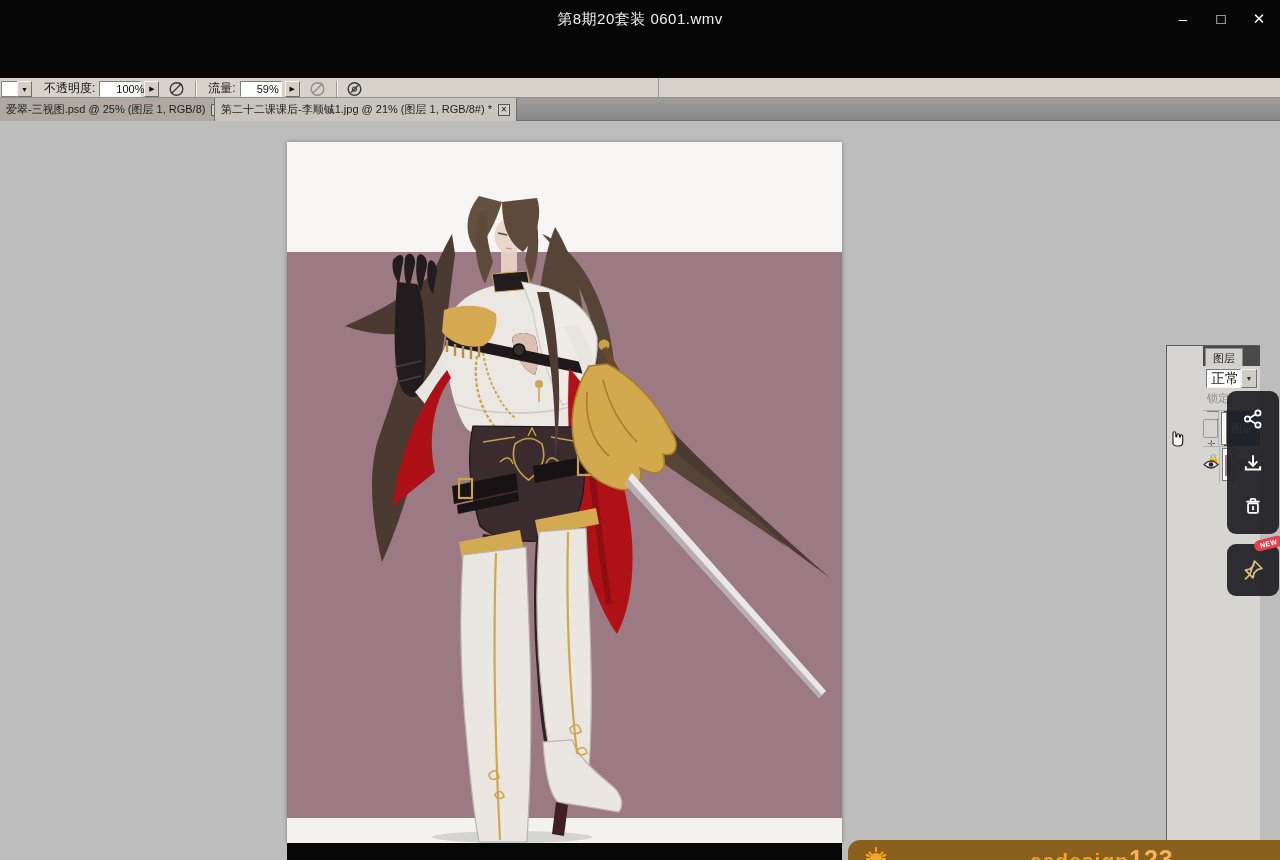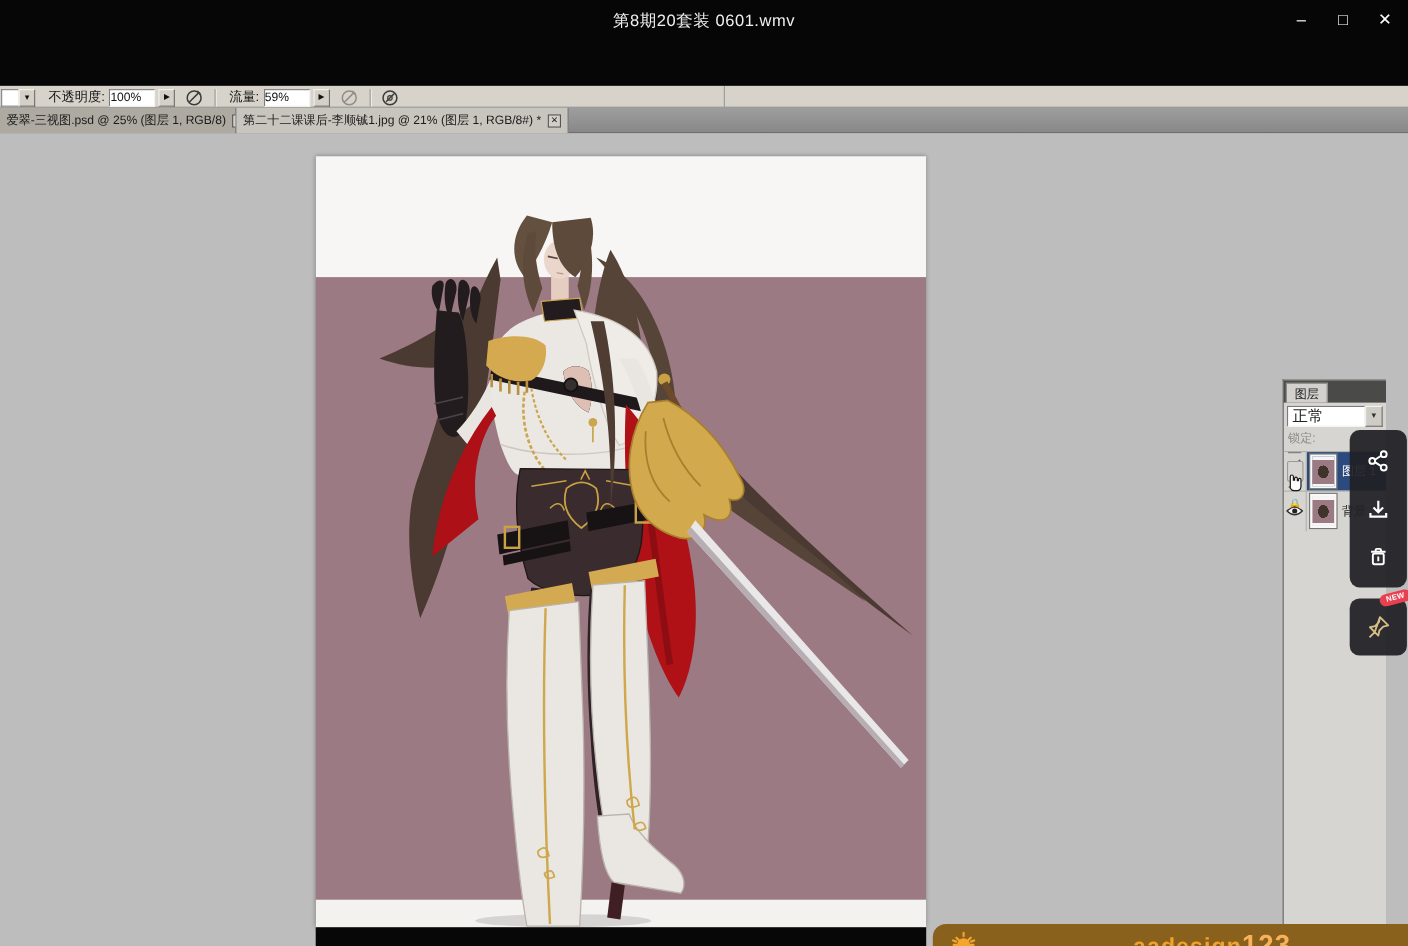--- a/index.html
+++ b/index.html
@@ -17,21 +17,21 @@
   
   .ps-toolbar { position:absolute; left:0; top:78px; width:1280px; height:20px;
     background:#d7d3ca; border-bottom:1px solid #8e8e8e; display:flex; align-items:flex-end; z-index:4; }
   .combo-stub { display:flex; margin-left:1px; }
   .combo-white { width:16px; height:16px; background:#fff; border:1px solid #808080; border-right:none; }
   .combo-arrow-btn { width:15px; height:16px; background:#d4d0c7; border:1px solid;
     border-color:#f4f2ee #6f6f6f #6f6f6f #f4f2ee; font-size:7px; line-height:15px; text-align:center; color:#111; }
   .tb-label { font-size:12px; color:#141414; margin:0 4px 0 12px; }
   .num-input { width:42px; height:16px; background:#fff; border:1px solid;
     border-color:#7c7c7c #f2f2f2 #f2f2f2 #7c7c7c; font-size:11px; color:#111;
-    display:flex; align-items:center; padding-left:0; }
+    display:flex; align-items:center; padding-left:16px; }
   .spin-btn { width:15px; height:16px; margin-left:3px; background:#d4d0c7; border:1px solid;
     border-color:#f4f2ee #6f6f6f #6f6f6f #f4f2ee; font-size:7px; line-height:14px; text-align:center; color:#111; }
   .tb-icon { margin-left:9px; display:flex; align-items:center; }
   .tb-icon.dim { opacity:.45; }
   .vsep { width:1px; height:16px; background:#9a9a9a; box-shadow:1px 0 0 #f2f0ea; margin-left:10px; }
   .toolbar-divider { position:absolute; left:658px; top:0; width:1px; height:20px; background:#9a9a9a; }
 
   
   .tabbar { position:absolute; left:0; top:98px; width:1280px; height:23px;
     background:linear-gradient(#9e9e9e,#888); border-bottom:1px solid #6f6f6f; display:flex; z-index:4; }
@@ -42,21 +42,21 @@
   .tab-close { flex:none; width:12px; height:12px; margin-left:6px; background:#d2cfc8;
     border:1px solid #555; font-size:8px; line-height:10px; text-align:center; color:#222; }
 
   
   .document { position:absolute; left:287px; top:142px; width:555px; height:701px;
     box-shadow:0 0 4px rgba(0,0,0,.35); z-index:1; }
   .doc-black-strip { position:absolute; left:287px; top:843px; width:555px; height:17px; background:#070707; z-index:1; }
 
   
   .layers-panel { position:absolute; left:1166px; top:345px; width:94px; height:515px;
-    background:#d6d5d1; border-left:1px solid #5d5d5d; border-top:1px solid #5d5d5d; z-index:10; }
+    background:#d6d5d1; border-left:1px solid #5d5d5d; border-top:1px solid #5d5d5d; z-index:10;padding-left:36px; }
   .panel-tabstrip { height:20px; background:#4a4a48; display:flex; align-items:flex-end; padding-left:2px; }
   .panel-tab { height:18px; background:#d2d1cd; border:1px solid #8a8a88; border-bottom:none;
     font-size:11px; color:#222; padding:2px 7px 0; }
   .blend-row { height:19px; margin:3px 3px 3px; display:flex; }
   .blend-select { flex:1; height:19px; background:#fff; border:1px solid;
     border-color:#7a7a7a #f2f2f2 #f2f2f2 #7a7a7a; font-size:14px; color:#222;
     display:flex; align-items:center; padding-left:4px; }
   .blend-arrow { width:16px; height:19px; background:#cfccc5; border:1px solid;
     border-color:#f4f2ee #6f6f6f #6f6f6f #f4f2ee; font-size:7px; line-height:17px; text-align:center; color:#333; }
   .lock-row { height:19px; display:flex; gap:4px; padding:0 4px;flex-direction:column; }

